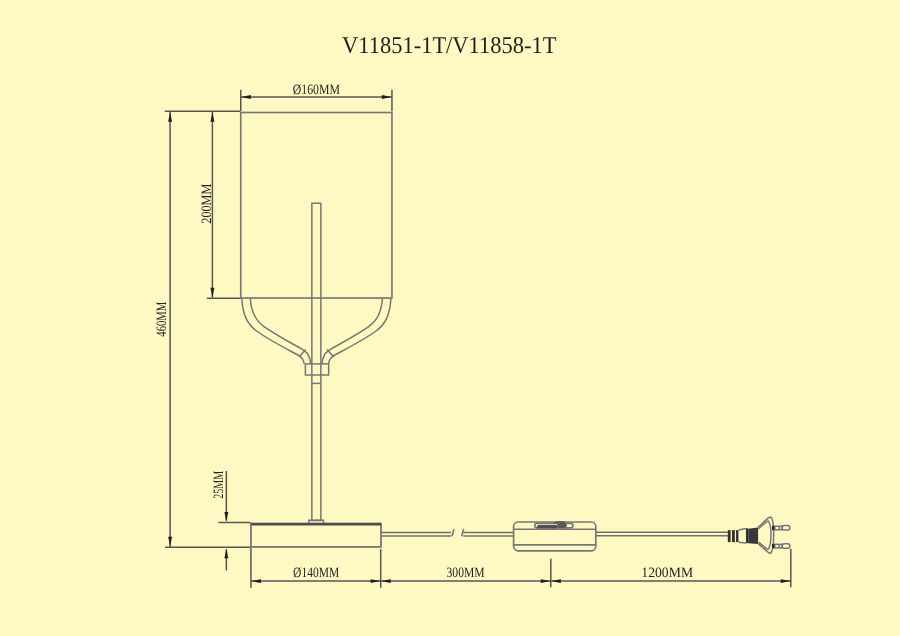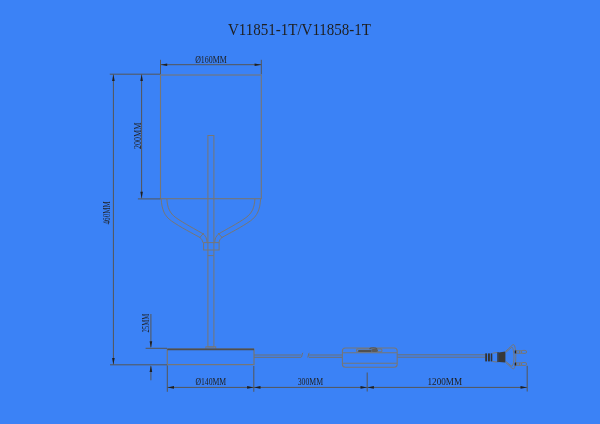--- a/index.html
+++ b/index.html
@@ -1,16 +1,16 @@
 <!DOCTYPE html>
 <html><head>
 <meta charset="utf-8">
 <style>
   html,body{margin:0;padding:0;background:#ffffff;}
-  #page{width:600px;height:424px;position:relative;background:#3b82f6;overflow:hidden;}
+  #page{width:600px;height:424px;position:relative;background:#fef9c3;overflow:hidden;}
   svg{display:block;}
   text{font-family:"Liberation Serif", serif;fill:#1f1f1f;}
 </style>
 </head>
 <body>
 <div id="page">
 <svg width="600" height="424" viewBox="0 0 600 424">
 
   <text x="299.5" y="35" font-size="16" fill="#262626" text-anchor="middle" textLength="143" lengthAdjust="spacingAndGlyphs">V11851-1T/V11858-1T</text>
 

